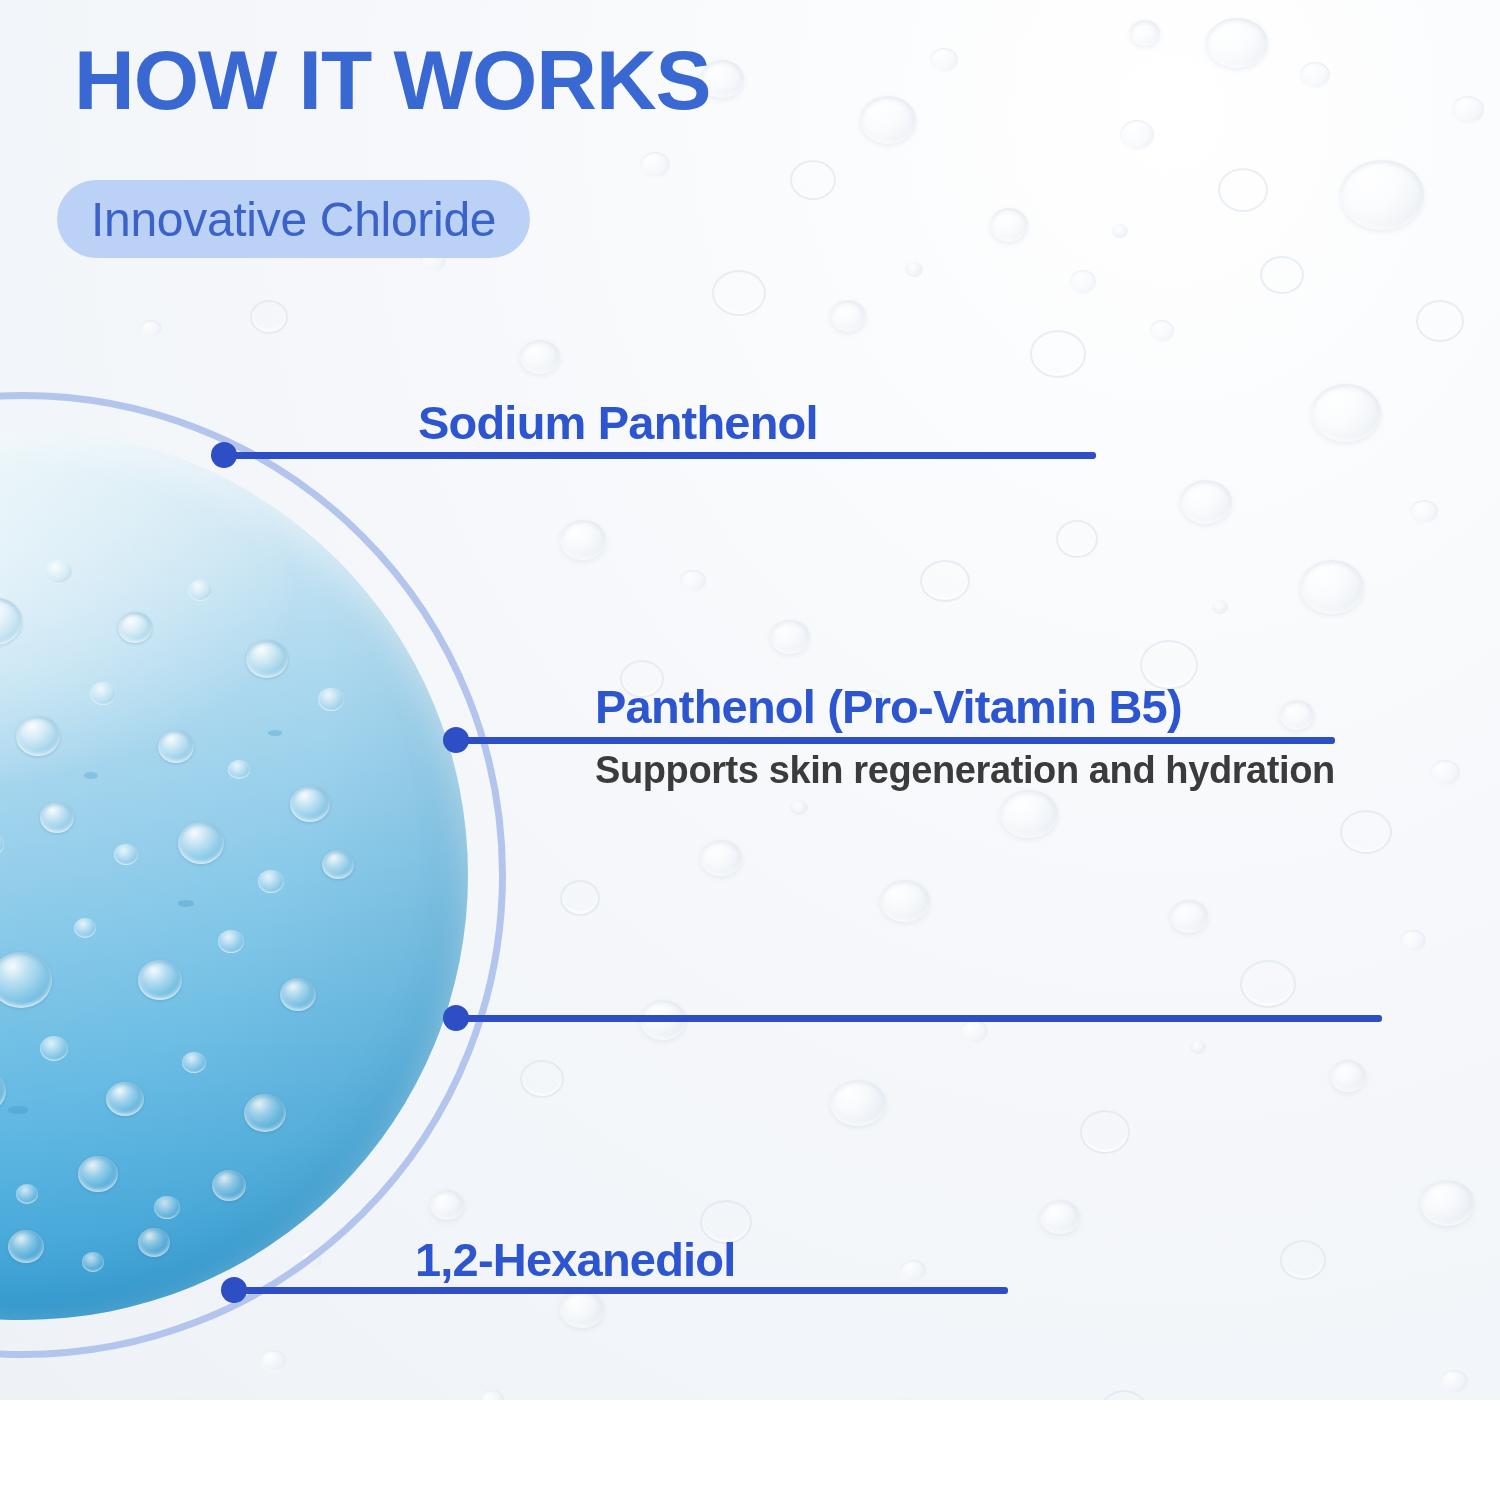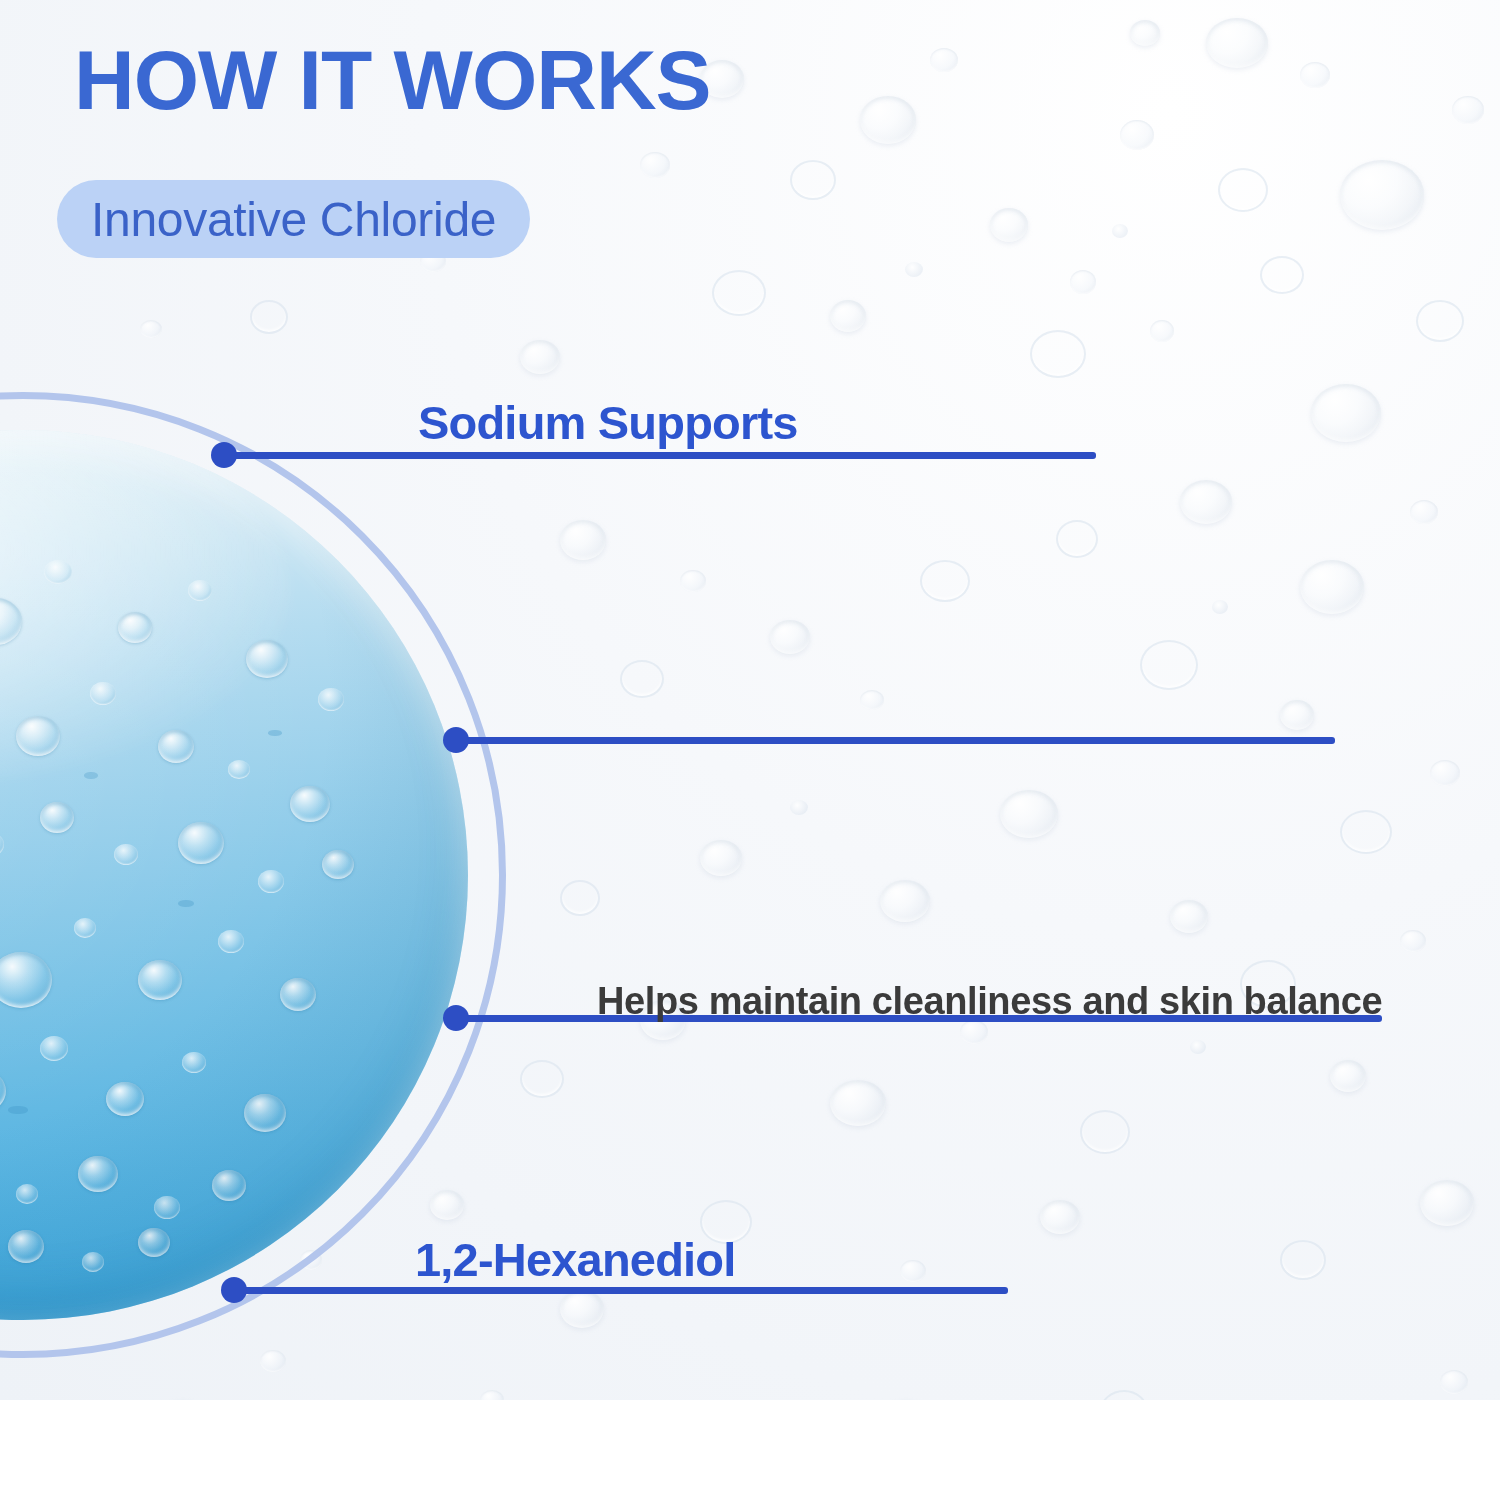--- a/index.html
+++ b/index.html
@@ -379,25 +379,28 @@
     <div class="conn-dot" style="left:443px;top:727px;"></div>
 
     <div class="conn-line" style="left: 462px; top: 1015px; width: 920.328px;"></div>
     <div class="conn-dot" style="left:443px;top:1005px;"></div>
 
     <div class="conn-line" style="left: 240px; top: 1287px; width: 767.781px;"></div>
     <div class="conn-dot" style="left:221px;top:1277px;"></div>
   </div>
 
   <div class="ingredient" style="left:418px;top:398px;">
-    <div class="ing-name">Sodium Supports</div>
-  </div>
-
+    <div class="ing-name">Sodium Panthenol</div>
+  </div>
+
+  <div class="ingredient" style="left:595px;top:682px;">
+    <div class="ing-name">Panthenol (Pro-Vitamin B5)</div>
+    <div class="ing-desc">Supports skin regeneration and hydration</div>
+  </div>
 
   <div class="ingredient" style="left:597px;top:962px;">
-    <div class="ing-desc">Helps maintain cleanliness and skin balance</div>
   </div>
 
   <div class="ingredient" style="left:415px;top:1235px;">
     <div class="ing-name">1,2-Hexanediol</div>
   </div>
 
 </div>
 
 </body></html>

